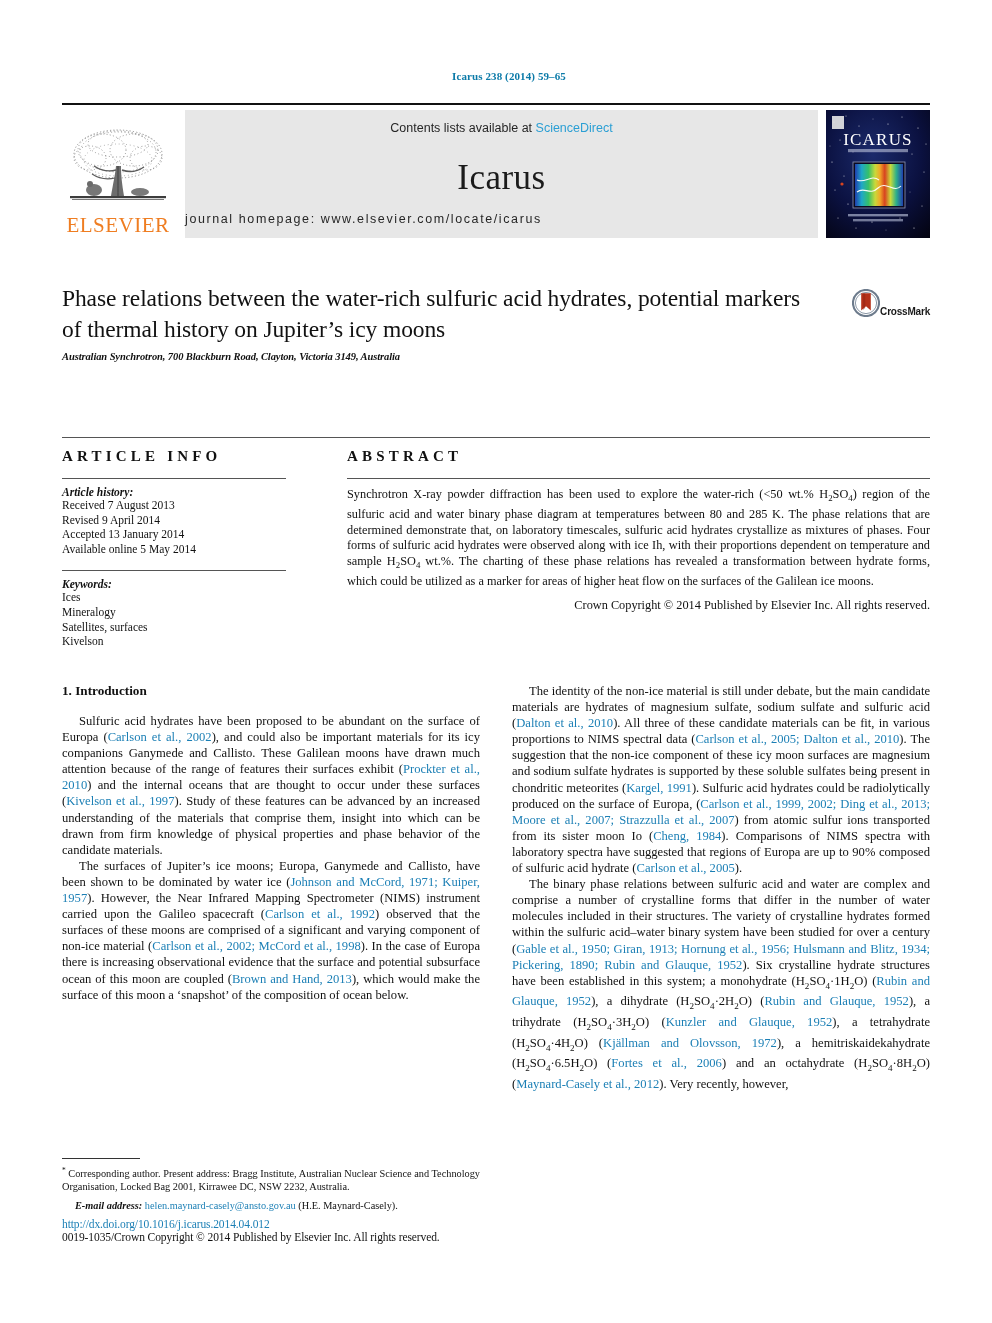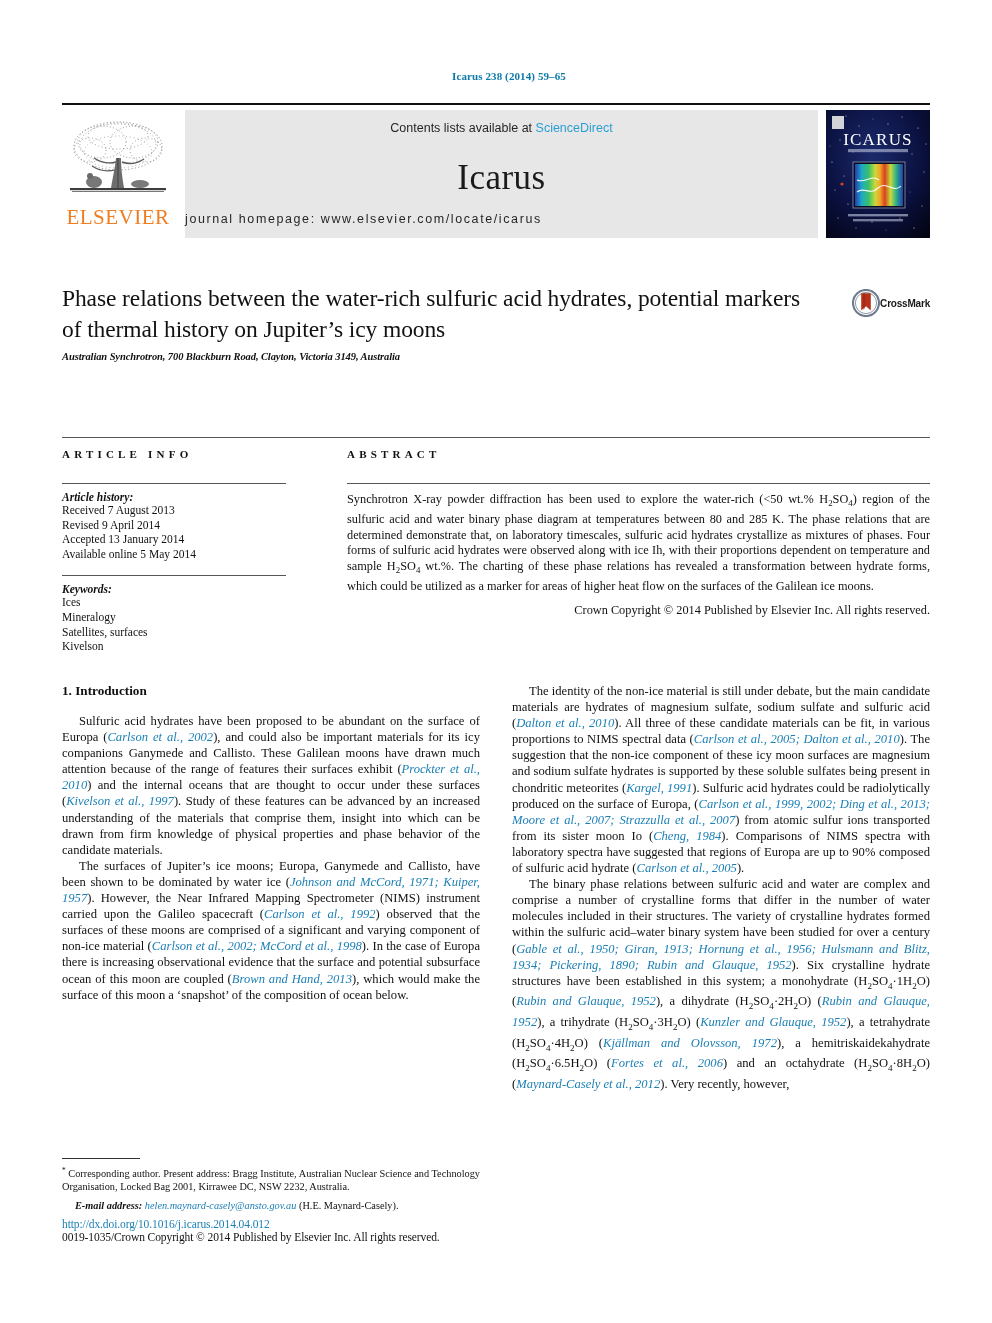--- a/index.html
+++ b/index.html
@@ -49,21 +49,21 @@
   .masthead-inner {
     display: flex;
     align-items: stretch;
     height: 128px;
   }
   .elsevier-logo {
     width: 112px;
     flex: 0 0 112px;
     display: flex;
     flex-direction: column;
-    justify-content: center;
+    justify-content: flex-end;
     align-items: center;
     padding-bottom: 2px;
     box-sizing: border-box;
   }
   .tree-svg { display:block; }
   .elsevier-word {
     font-family: "Liberation Serif", serif;
     font-size: 21px;
     letter-spacing: 0.5px;
     color: #ef7d21;
@@ -135,21 +135,21 @@
     width: 760px;
     font-weight: normal;
     margin: 0;
     letter-spacing: -0.1px;
   }
   .crossmark {
     position: absolute;
     top: 6px;
     right: 0px;
     display: flex;
-    align-items: center;
+    align-items: flex-end;
   }
   .crossmark-text {
     font-family: "Liberation Sans", sans-serif;
     font-size: 10px;
     font-weight: bold;
     color: #1a1a1a;
     letter-spacing: -0.2px;
   }
   .authors {
     margin-top: 14px;
@@ -179,24 +179,24 @@
   }
   .ia-cols {
     display: flex;
     gap: 0px;
   }
   .col-info { width: 270px; flex: 0 0 270px; }
   .col-abstract { flex: 1 1 auto; padding-left: 15px;}
   .section-kicker {
     font-family: "Liberation Serif", serif;
     font-weight: bold;
-    font-size: 11px;
+    font-size: 15px;
     letter-spacing: 4.2px;
     color: #111;
-    margin-bottom: 23px;
+    margin-bottom: 13px;
   }
   .rule {
     border-top: 1px solid #555;
     margin: 0 0 7px 0;
     width: 224px;
   }
   .rule-abs {
     border-top: 1px solid #555;
     margin: 0 0 8px 0;
     width: 100%;
@@ -259,21 +259,20 @@
     text-align: justify;
     text-indent: 17px;
     margin: 0;
     color: #111;
     hyphens: auto;
   }
   .para + .para { margin-top: 0px; }
   a.ref, .ref {
     color: #1b7fb5;
     text-decoration: none;
-    font-style: italic;
   }
 
   
   .footnote {
     position: absolute;
     left: 0;
     bottom: 0;
     width: 418px;
   }
   .fn-rule {

